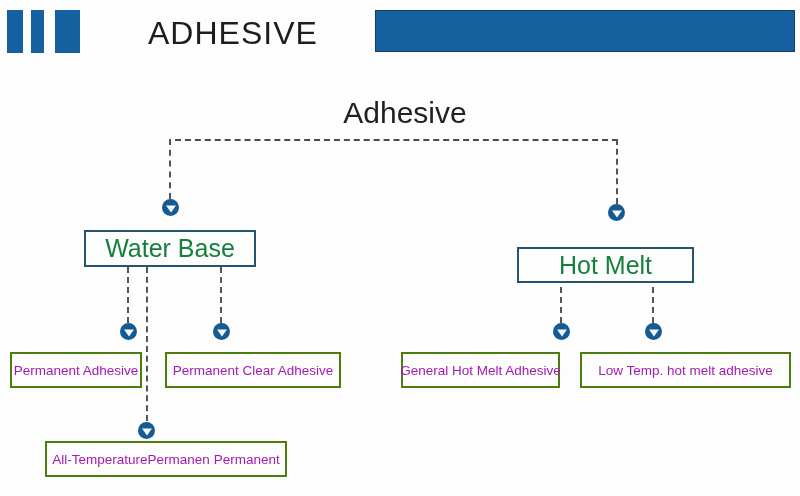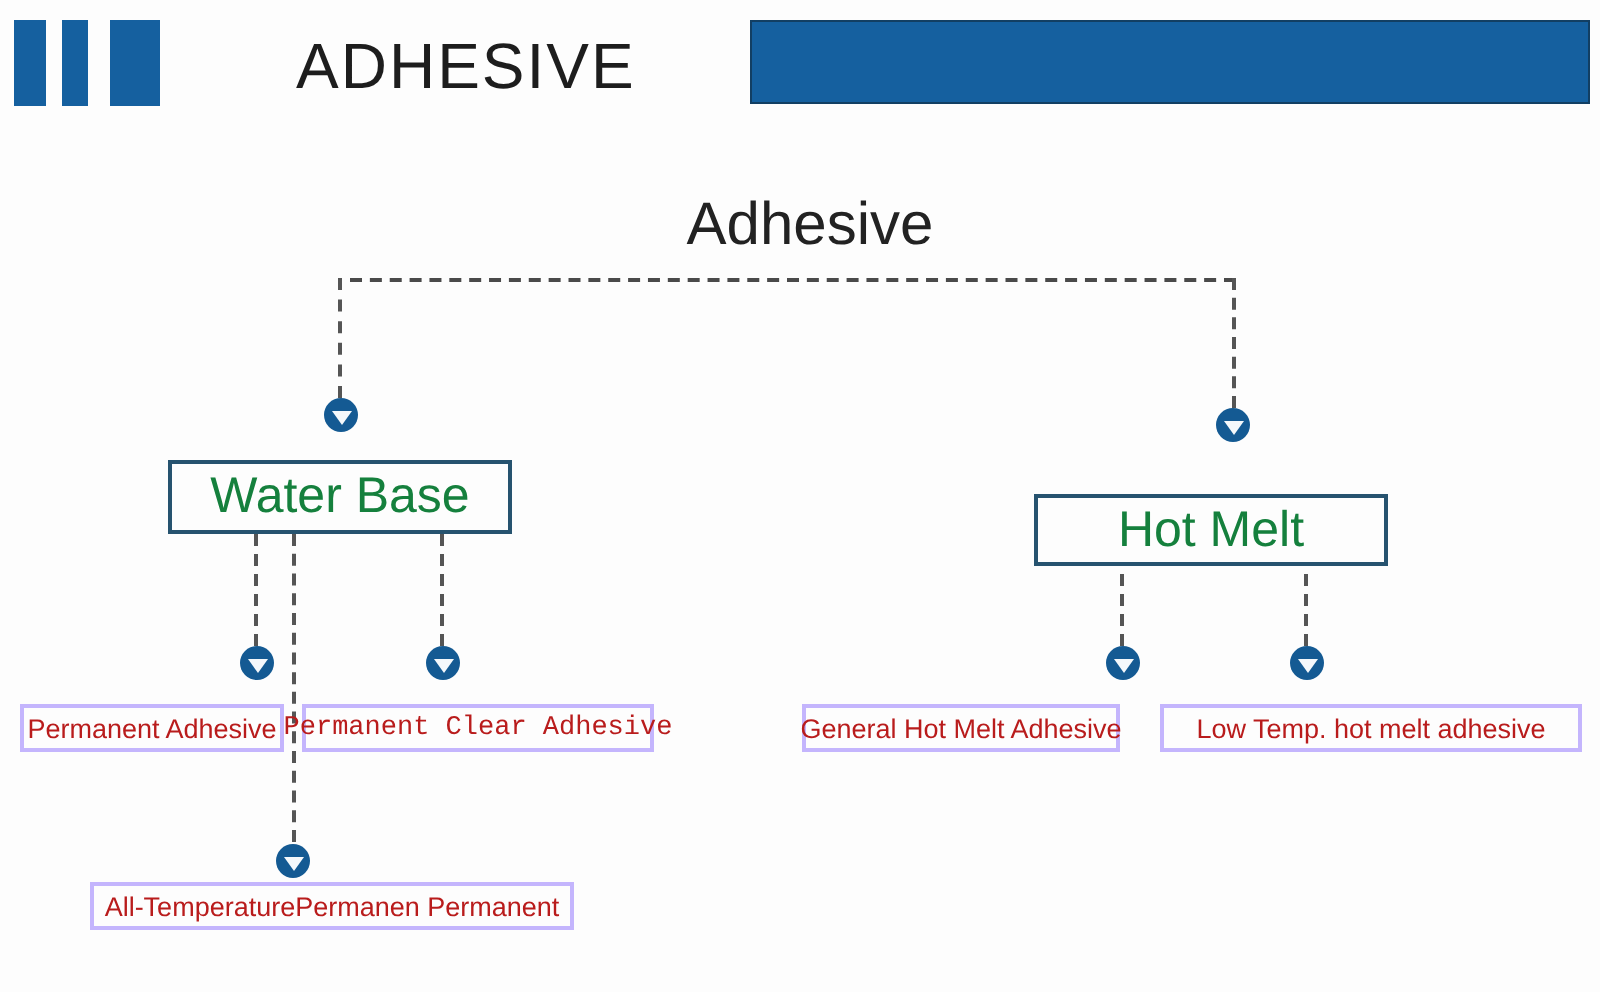--- a/index.html
+++ b/index.html
@@ -71,25 +71,25 @@
     display:flex; align-items:center; justify-content:center;
     white-space:nowrap;
   }
   .node-branch {
     border:2px solid #26536f; font-size:25px; color:#15803d;
   }
   .box-water-base { left:84px;  top:230px; width:172px; height:37px; }
   .box-hot-melt   { left:517px; top:231px; width:177px; height:36px;margin-top:16px; }
 
   .node-leaf {
-    border:2px solid #c4b5fd; font-size:13.5px; color:#b91c1c;
-    height:24px; top:352px;
+    border:2px solid #4d7c0f; font-size:13.5px; color:#a21caf;
+    height:36px; top:352px;
   }
   .box-permanent       { left:10px;  width:132px; }
-  .box-permanent-clear { left:151px; width:176px;font-family:Liberation Mono, monospace; }
+  .box-permanent-clear { left:165px; width:176px; }
   .box-general-hot     { left:401px; width:159px; }
   .box-low-temp        { left:580px; width:211px; }
   .box-all-temp        { left:45px;  top:441px; width:242px; }
 </style>
 </head>
 <body>
 
 <div class="canvas">
 
   <div class="deco-bar bar-1"></div>

